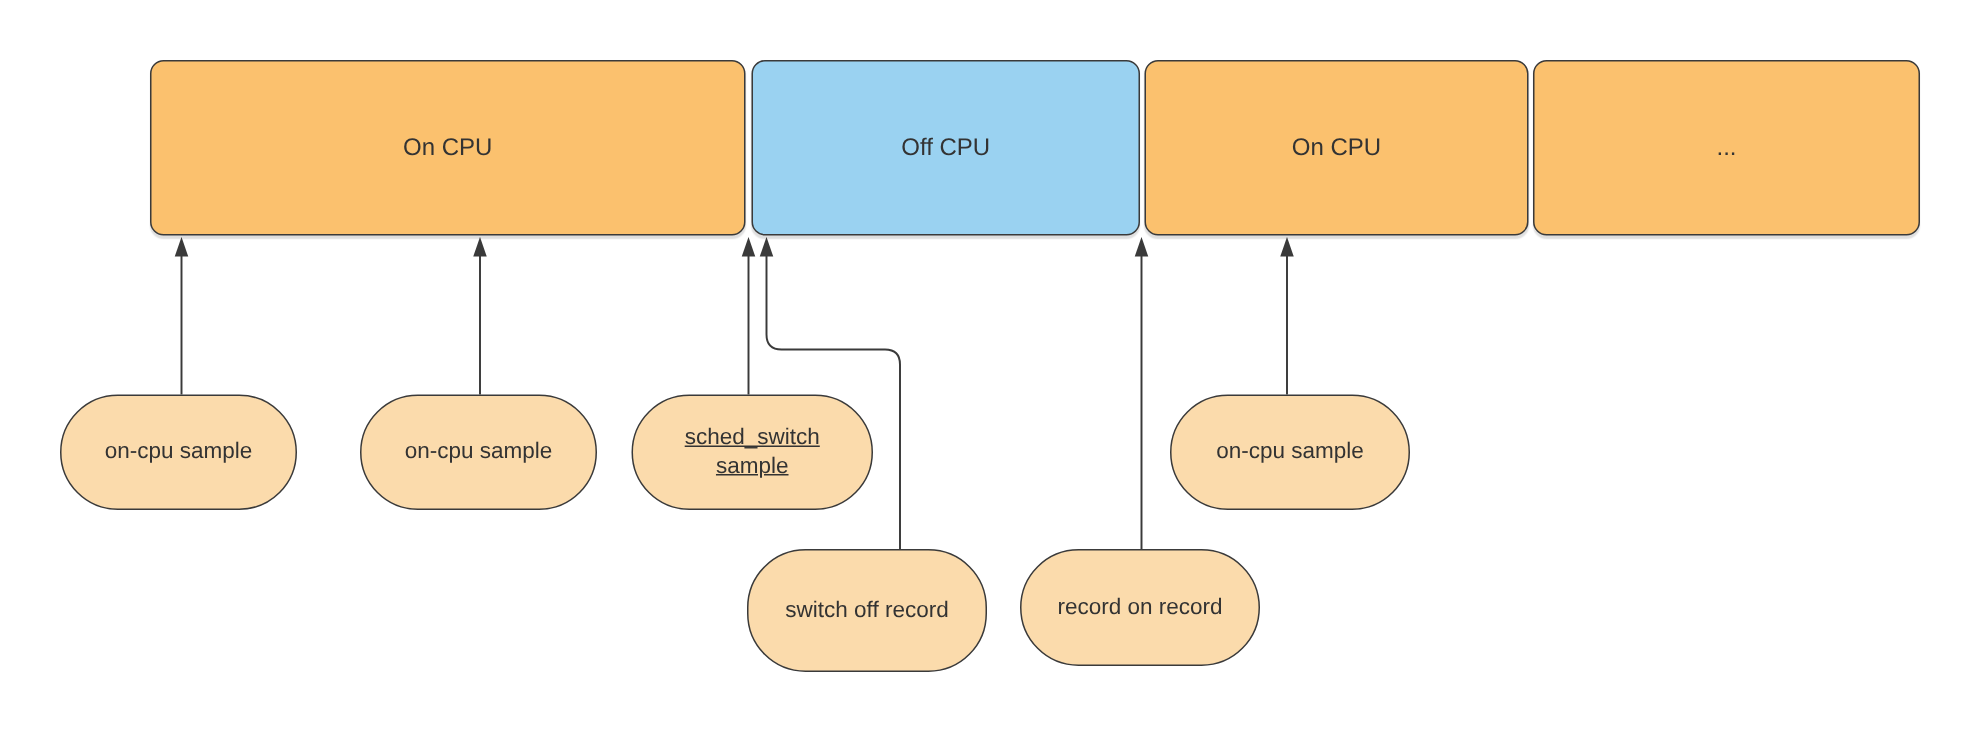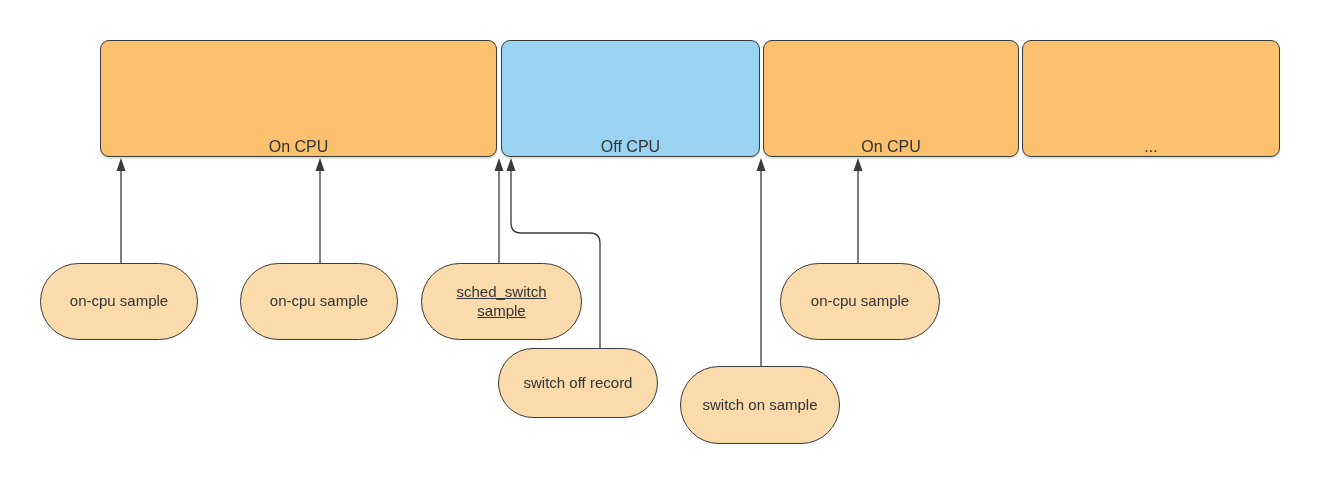--- a/index.html
+++ b/index.html
@@ -23,21 +23,21 @@
     pointer-events: none;
   }
   .block {
     position: absolute;
     top: 40px;
     height: 117px;
     box-sizing: border-box;
     border: 1.6px solid var(--stroke, #3a3a3a);
     border-radius: 9px;
     display: flex;
-    align-items: flex-end;
+    align-items: center;
     justify-content: center;
     font-size: 16px;
     color: var(--text, #333333);
     box-shadow: 0 2px 1px rgba(0,0,0,0.13);
   }
   .block.on-cpu  { background: var(--on-cpu,  #fbc16e); }
   .block.off-cpu { background: var(--off-cpu, #9ad2f1); }
   .b1 { left: 100px;  width: 397px; }
   .b2 { left: 501px;  width: 259px; }
   .b3 { left: 763px;  width: 256px; }
@@ -54,21 +54,21 @@
     justify-content: center;
     text-align: center;
     font-size: 15px;
     line-height: 1.25;
     color: var(--text, #333333);
     padding: 4px 18px;
   }
   .p1 { left: 40px;  top: 263px; width: 158px; height: 77px; }
   .p2 { left: 240px; top: 263px; width: 158px; height: 77px; }
   .p3 { left: 421px; top: 263px; width: 161px; height: 77px; text-decoration: underline; }
-  .p4 { left: 498px; top: 348px; width: 160px; height: 70px; }
+  .p4 { left: 498px; top: 366px; width: 160px; height: 82px; }
   .p5 { left: 680px; top: 366px; width: 160px; height: 78px; }
   .p6 { left: 780px; top: 263px; width: 160px; height: 77px; }
 
   .edge {
     stroke: var(--stroke, #3a3a3a);
     stroke-width: 1.3;
     fill: none;
   }
   .arrowhead {
     fill: var(--stroke, #3a3a3a);
@@ -120,19 +120,19 @@
   <div class="pill p2">
     <span>on-cpu sample</span>
   </div>
   <div class="pill p3">
     <span>sched_switch sample</span>
   </div>
   <div class="pill p4">
     <span>switch off record</span>
   </div>
   <div class="pill p5">
-    <span>switch on sample</span>
+    <span>record on record</span>
   </div>
   <div class="pill p6">
     <span>on-cpu sample</span>
   </div>
 
 </div>
 
 </body></html>

